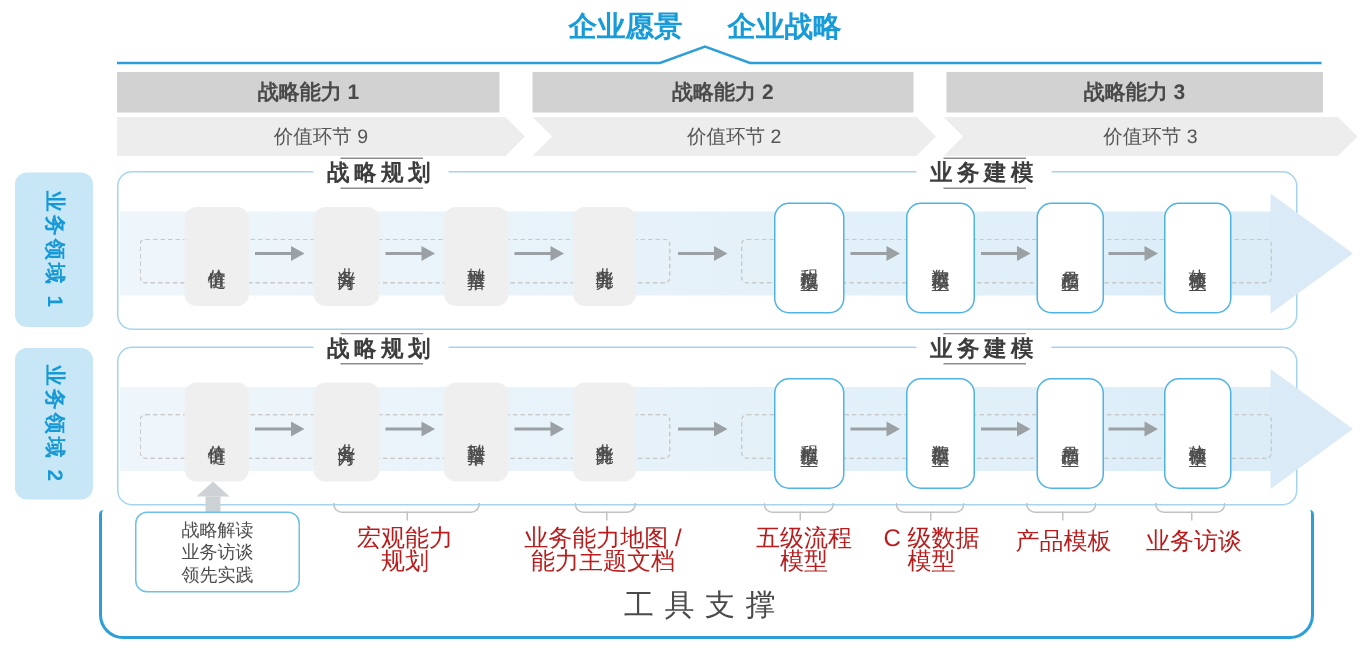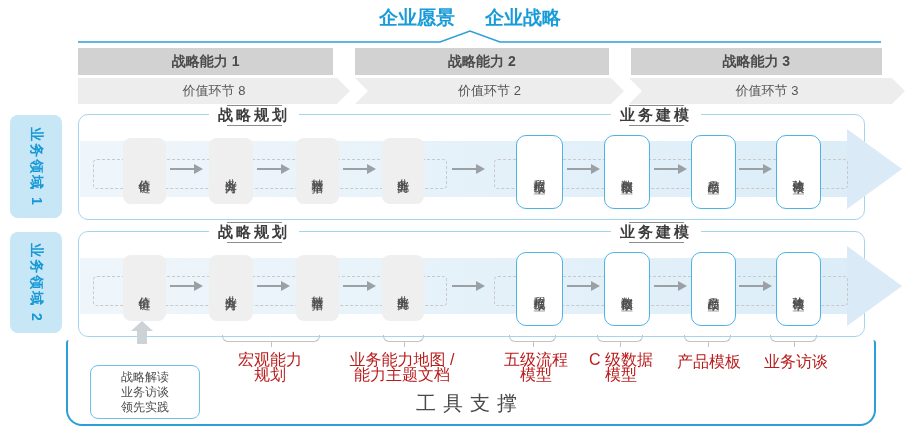--- a/index.html
+++ b/index.html
@@ -62,21 +62,21 @@
     border-radius:0 0 6px 6px;}
   .bracket::after{content:'';position:absolute;left:50%;top:6px;height:6px;border-left:1.5px solid #C2C2C2;}
 
   
   .b-label{position:absolute;transform:translateX(-50%);text-align:center;
     font-size:16px;line-height:15px;color:#b91c1c;white-space:nowrap;}
   .b-label i{display:block;font-style:normal;}
   .practice-box{position:absolute;left:90px;top:341px;width:108px;height:52px;
     border:1.2px solid #6FC0E8;border-radius:8px;background:#fff;
     display:flex;flex-direction:column;align-items:center;justify-content:center;
-    font-size:12px;line-height:15px;color:#4D4D4D;margin-top:24px;}
+    font-size:12px;line-height:15px;color:#4D4D4D;}
   .tools-frame{position:absolute;left:66px;top:340px;width:806px;height:84px;
     border:2px solid #2D9FD8;border-top:none;border-radius:3px 3px 16px 16px;}
   .tools-title{position:absolute;left:470px;top:390px;transform:translateX(-50%);
     font-size:20px;font-weight:normal;color:#4A4A4A;letter-spacing:7px;white-space:nowrap;}
 </style>
 </head>
 <body>
 
 <div class="stage">
 
@@ -96,21 +96,21 @@
     <div class="cap-bar" style="width:264px">
         <span>战略能力 2</span>
       </div>
     <div class="cap-bar" style="width:262px">
         <span>战略能力 3</span>
       </div>
   </div>
 
   <div class="val-band">
     <div class="val-seg first" style="width:272px">
-        <span>价值环节 8</span>
+        <span>价值环节 9</span>
       </div>
     <div class="val-seg mid" style="width:269px">
         <span>价值环节 2</span>
       </div>
     <div class="val-seg mid" style="width:276px">
         <span>价值环节 3</span>
       </div>
   </div>
 
   <div class="domain" style="top:115px;height:103px">

